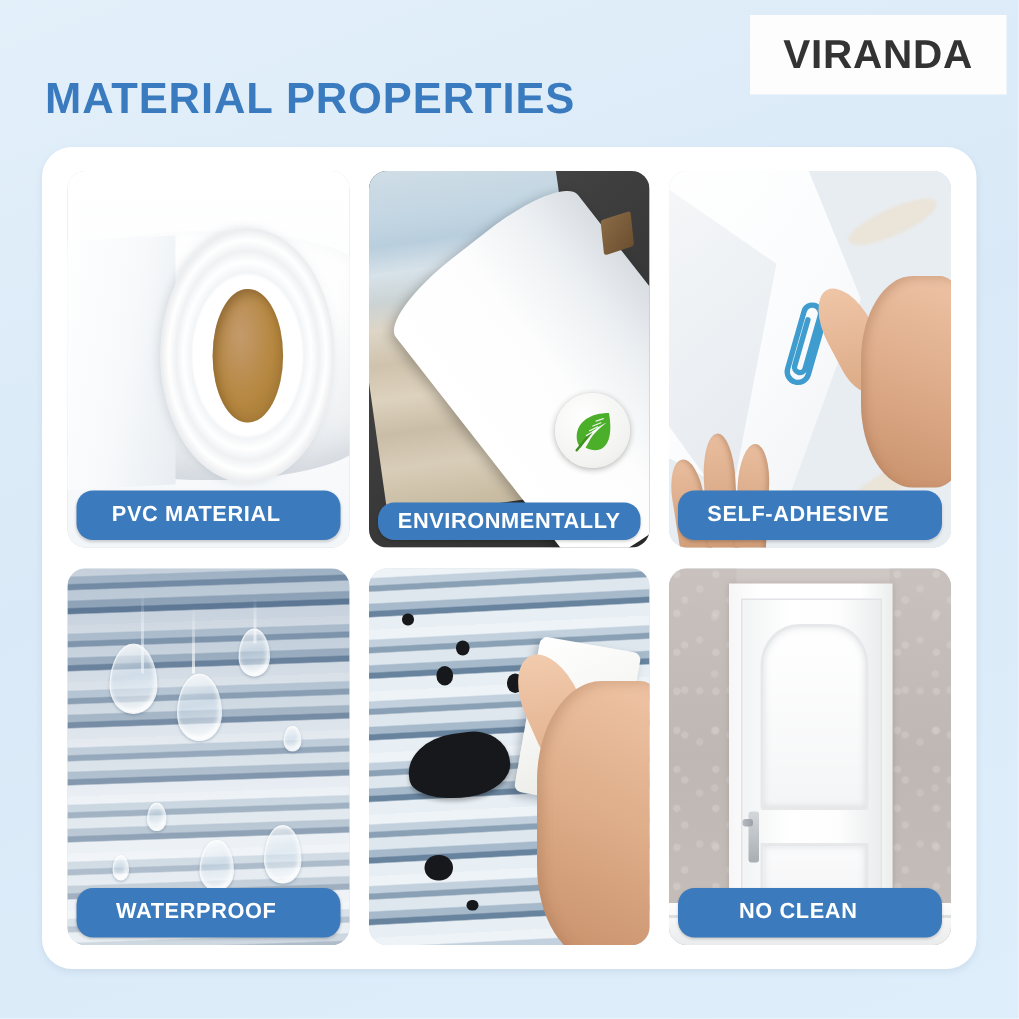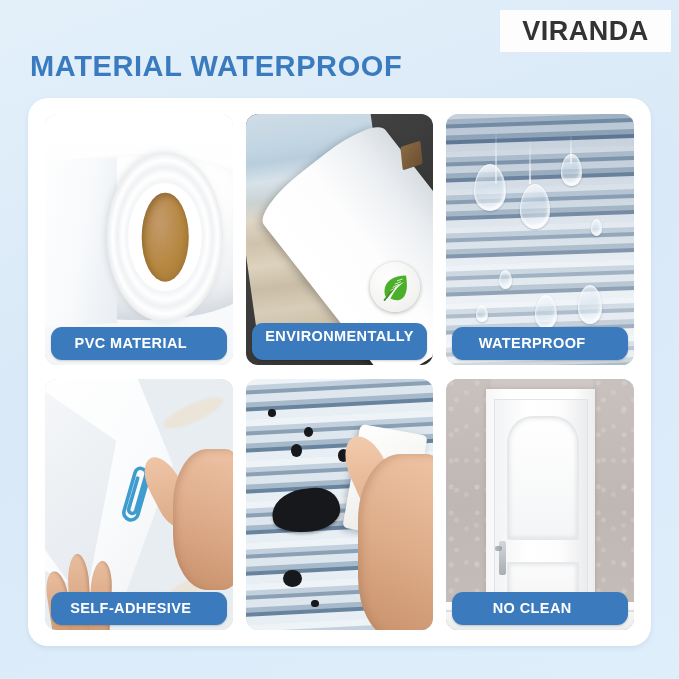--- a/index.html
+++ b/index.html
@@ -19,21 +19,21 @@
     height: 679px;
     background: linear-gradient(160deg, #e3f0fa 0%, #d9e9f7 45%, #dfeefb 100%);
   }
 
   
   .brand-badge {
     position: absolute;
     left: 500px;
     top: 10px;
     width: 171px;
-    height: 42px;
+    height: 53px;
     background: #fdfdfd;
     display: flex;
     align-items: center;
     justify-content: center;
   }
   .brand-badge .brand-text {
     font-size: 27px;
     font-weight: bold;
     letter-spacing: 0.5px;
     color: #333333;
@@ -92,21 +92,21 @@
     border-radius: 11px;
     color: #ffffff;
     font-size: 14.5px;
     font-weight: bold;
     letter-spacing: 0.4px;
     text-align: center;
     padding: 8px 20px 9px 4px;
     line-height: 1.12;
     box-shadow: 0 1px 2px rgba(0,0,0,0.18);
   }
-  .card-label.two-line { padding: 5px 4px 16px 4px; }
+  .card-label.two-line { padding: 5px 4px 4px 4px; }
 
   
   .pvc-bg {
     background: linear-gradient(180deg,#ffffff 0%,#fbfcfd 60%,#f3f6f9 100%);
   }
   .pvc-roll {
     position: absolute;
     left: -6%;
     top: 16%;
     width: 112%;
@@ -493,21 +493,21 @@
 </style>
 </head>
 <body>
 
 <div id="infographic">
 
   <div class="brand-badge">
     <span class="brand-text">VIRANDA</span>
   </div>
 
-  <div class="page-title">MATERIAL WATERPROOF</div>
+  <div class="page-title">MATERIAL PROPERTIES</div>
 
   <div class="panel">
     <div class="grid">
 
       <div class="card">
         <div class="photo pvc-bg">
           <div class="pvc-roll"></div>
           <div class="pvc-sheet"></div>
           <div class="pvc-end">
             <div class="pvc-core"></div>
@@ -528,38 +528,20 @@
             <svg viewBox="0 0 64 64">
               <path d="M52 10C30 10 12 20 12 40c0 5 2 10 5 13l6-10c6-9 16-17 26-21-8 6-16 13-21 22l-5 9c4 2 8 3 12 3 16 0 22-18 17-46z" fill="#4caf2a"></path>
               <path d="M12 56 L30 34" stroke="#3f8f22" stroke-width="3" fill="none" stroke-linecap="round"></path>
               <path d="M24 38 L34 32 M28 32 L38 27 M32 26 L42 22 M36 20 L45 17" stroke="#ffffff" stroke-width="1.6" fill="none" opacity="0.85" stroke-linecap="round"></path>
             </svg>
           </div>
         </div>
         <div class="card-label two-line">
           <div>ENVIRONMENTALLY</div>
         </div>
-      </div>
-
-      <div class="card">
-        <div class="photo wp-bg">
-          <div class="wp-shade"></div>
-          <div class="trail" style="left:26%;top:6%;height:22%;"></div>
-          <div class="trail" style="left:44%;top:10%;height:18%;"></div>
-          <div class="trail" style="left:66%;top:8%;height:12%;"></div>
-          <div class="drop" style="left:15%;top:20%;width:16%;height:18%;"></div>
-          <div class="drop" style="left:39%;top:28%;width:15%;height:17%;"></div>
-          <div class="drop" style="left:61%;top:16%;width:10%;height:12%;"></div>
-          <div class="drop" style="left:70%;top:68%;width:12%;height:15%;"></div>
-          <div class="drop" style="left:47%;top:72%;width:11%;height:13%;"></div>
-          <div class="drop" style="left:28%;top:62%;width:6%;height:7%;"></div>
-          <div class="drop" style="left:16%;top:76%;width:5%;height:6%;"></div>
-          <div class="drop" style="left:77%;top:42%;width:5%;height:6%;"></div>
-        </div>
-        <div class="card-label">WATERPROOF</div>
       </div>
 
       <div class="card">
         <div class="photo adh-bg">
           <div class="adh-marble"></div>
           <div class="adh-marble-v1"></div>
           <div class="adh-marble-v2"></div>
           <div class="adh-marble-v3"></div>
           <div class="adh-backing"></div>
           <div class="adh-fold"></div>
@@ -573,20 +555,38 @@
           <div class="hand-l">
             <div class="finger f1"></div>
             <div class="finger f2"></div>
             <div class="finger f3"></div>
           </div>
         </div>
         <div class="card-label">SELF-ADHESIVE</div>
       </div>
 
       <div class="card">
+        <div class="photo wp-bg">
+          <div class="wp-shade"></div>
+          <div class="trail" style="left:26%;top:6%;height:22%;"></div>
+          <div class="trail" style="left:44%;top:10%;height:18%;"></div>
+          <div class="trail" style="left:66%;top:8%;height:12%;"></div>
+          <div class="drop" style="left:15%;top:20%;width:16%;height:18%;"></div>
+          <div class="drop" style="left:39%;top:28%;width:15%;height:17%;"></div>
+          <div class="drop" style="left:61%;top:16%;width:10%;height:12%;"></div>
+          <div class="drop" style="left:70%;top:68%;width:12%;height:15%;"></div>
+          <div class="drop" style="left:47%;top:72%;width:11%;height:13%;"></div>
+          <div class="drop" style="left:28%;top:62%;width:6%;height:7%;"></div>
+          <div class="drop" style="left:16%;top:76%;width:5%;height:6%;"></div>
+          <div class="drop" style="left:77%;top:42%;width:5%;height:6%;"></div>
+        </div>
+        <div class="card-label">WATERPROOF</div>
+      </div>
+
+      <div class="card">
         <div class="photo clean-bg">
           <div class="stain smear"></div>
           <div class="stain" style="left:12%;top:12%;width:4%;height:3%;"></div>
           <div class="stain" style="left:31%;top:19%;width:5%;height:4%;"></div>
           <div class="stain" style="left:24%;top:26%;width:6%;height:5%;"></div>
           <div class="stain" style="left:49%;top:28%;width:6%;height:5%;"></div>
           <div class="stain" style="left:20%;top:76%;width:10%;height:7%;"></div>
           <div class="stain" style="left:35%;top:88%;width:4%;height:3%;"></div>
           <div class="sponge"></div>
           <div class="thumb-c"></div>

